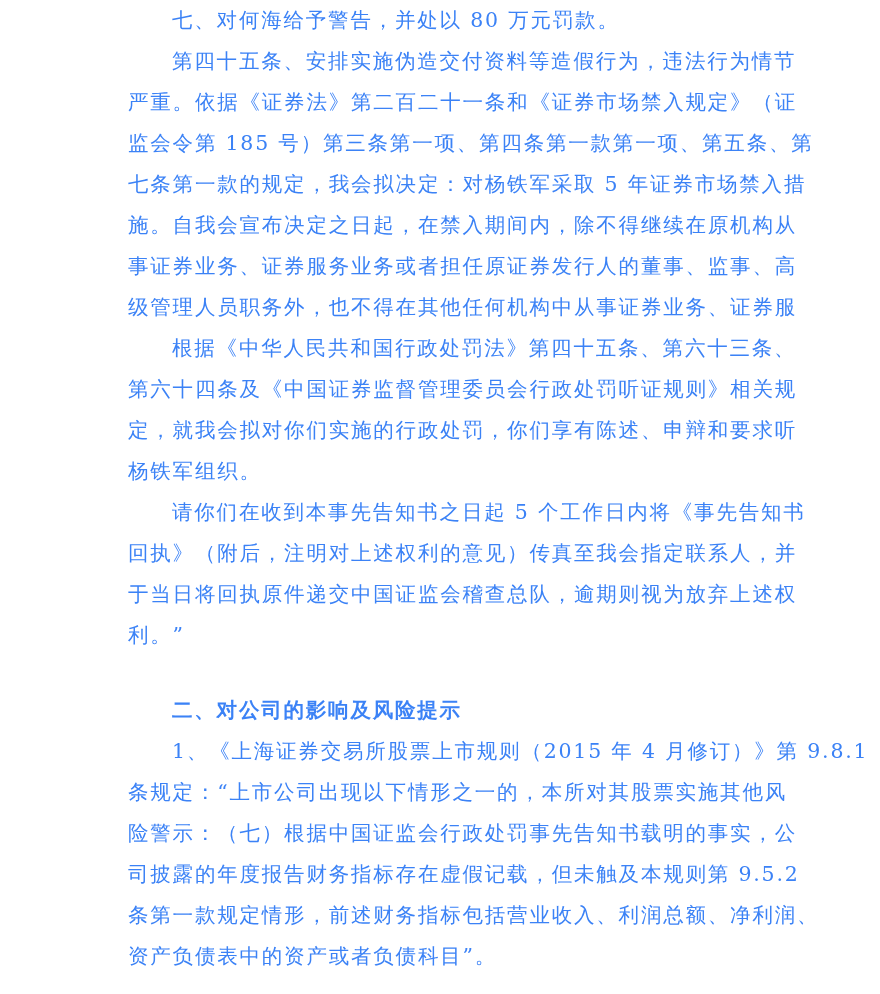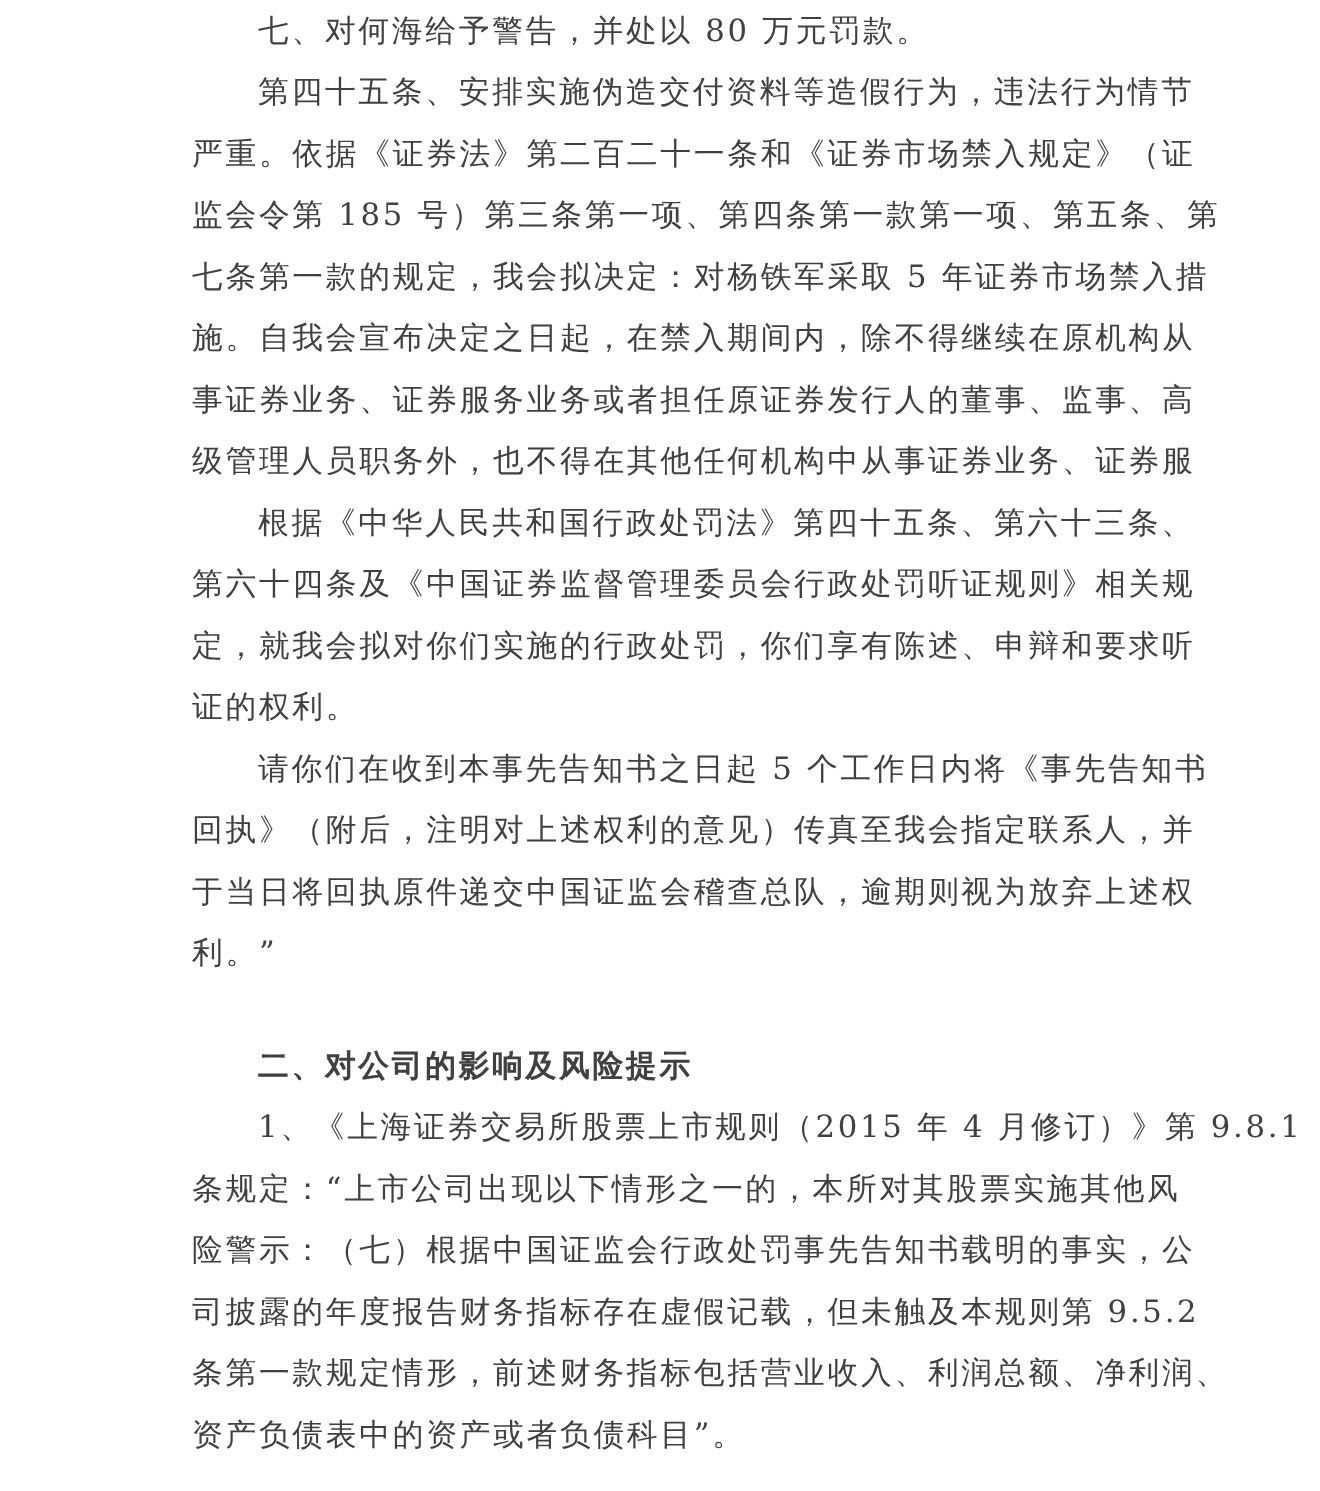--- a/index.html
+++ b/index.html
@@ -13,21 +13,21 @@
     overflow: hidden;
     position: relative;
   }
   .page {
     position: absolute;
     left: 128px;
     top: 0px;
     width: 626px;
     font-family: "DejaVu Serif", "Liberation Serif", serif;
     font-size: 20.5px;
-    color: #404040;
+    color: #3b82f6;
     line-height: 41px;
     letter-spacing: 1.8px;
   }
   .line {
     display: block;
     white-space: nowrap;
     overflow: visible;
     height: 41px;
   }
   .line.indent { padding-left: 44px; }
@@ -49,21 +49,21 @@
     <span class="line">七条第一款的规定，我会拟决定：对杨铁军采取 5 年证券市场禁入措</span>
     <span class="line">施。自我会宣布决定之日起，在禁入期间内，除不得继续在原机构从</span>
     <span class="line">事证券业务、证券服务业务或者担任原证券发行人的董事、监事、高</span>
     <span class="line">级管理人员职务外，也不得在其他任何机构中从事证券业务、证券服</span>
   </div>
 
   <div>
     <span class="line indent">根据《中华人民共和国行政处罚法》第四十五条、第六十三条、</span>
     <span class="line">第六十四条及《中国证券监督管理委员会行政处罚听证规则》相关规</span>
     <span class="line">定，就我会拟对你们实施的行政处罚，你们享有陈述、申辩和要求听</span>
-    <span class="line">证的权利。</span>
+    <span class="line">杨铁军组织。</span>
   </div>
 
   <div>
     <span class="line indent">请你们在收到本事先告知书之日起 5 个工作日内将《事先告知书</span>
     <span class="line">回执》（附后，注明对上述权利的意见）传真至我会指定联系人，并</span>
     <span class="line">于当日将回执原件递交中国证监会稽查总队，逾期则视为放弃上述权</span>
     <span class="line">利。”</span>
   </div>
 
   <div>

